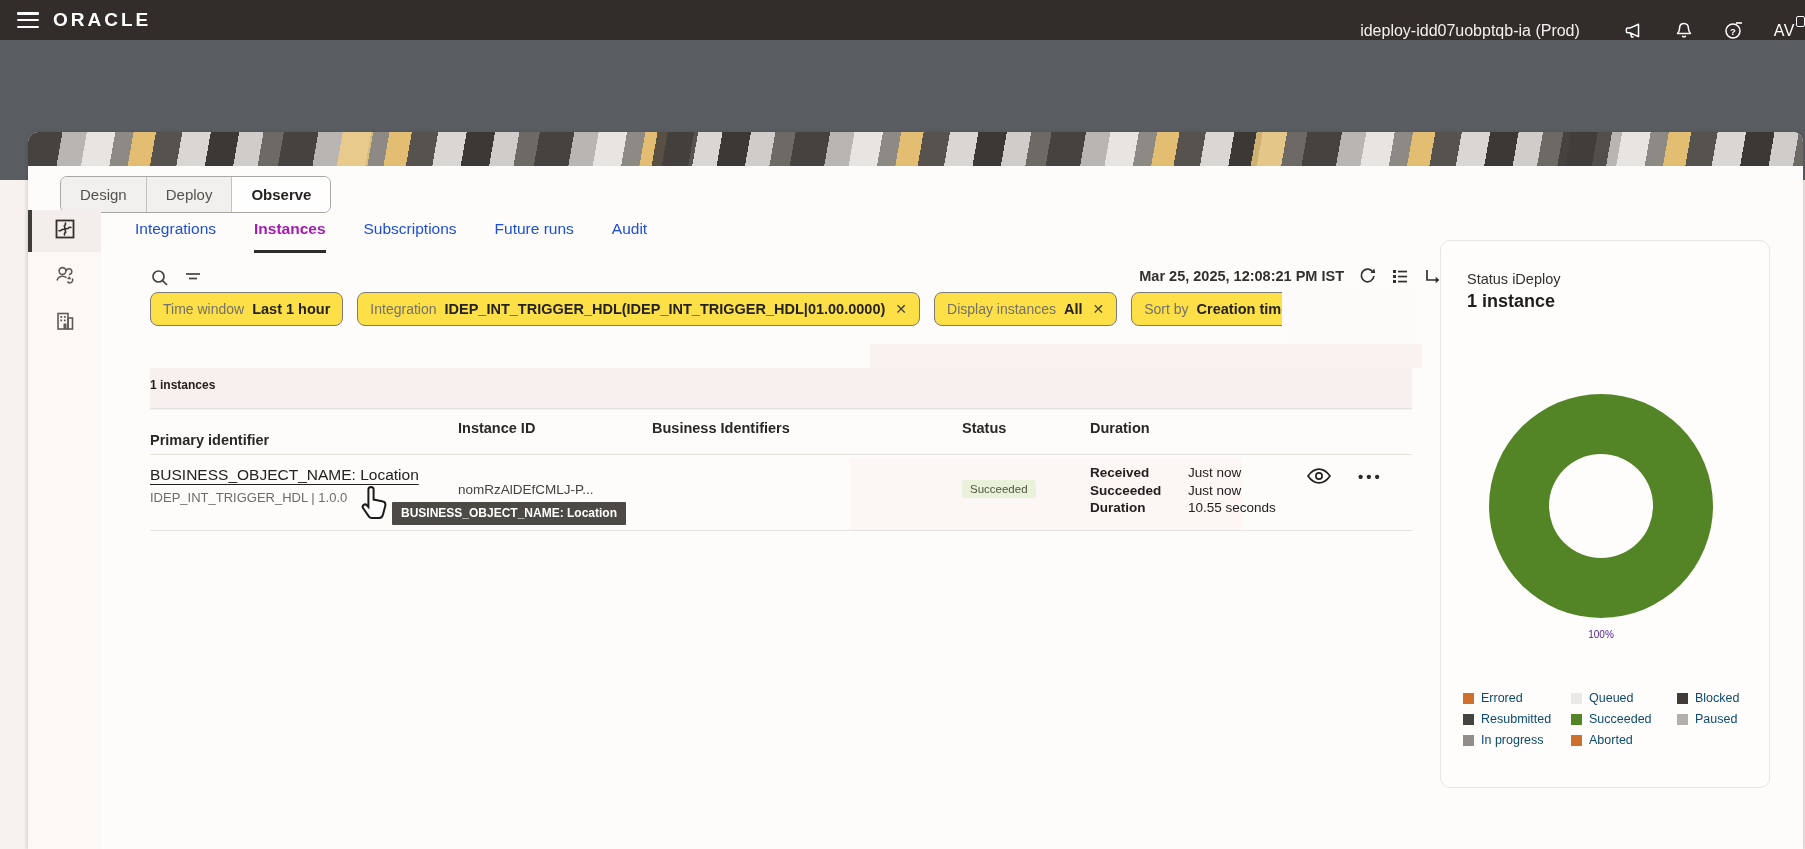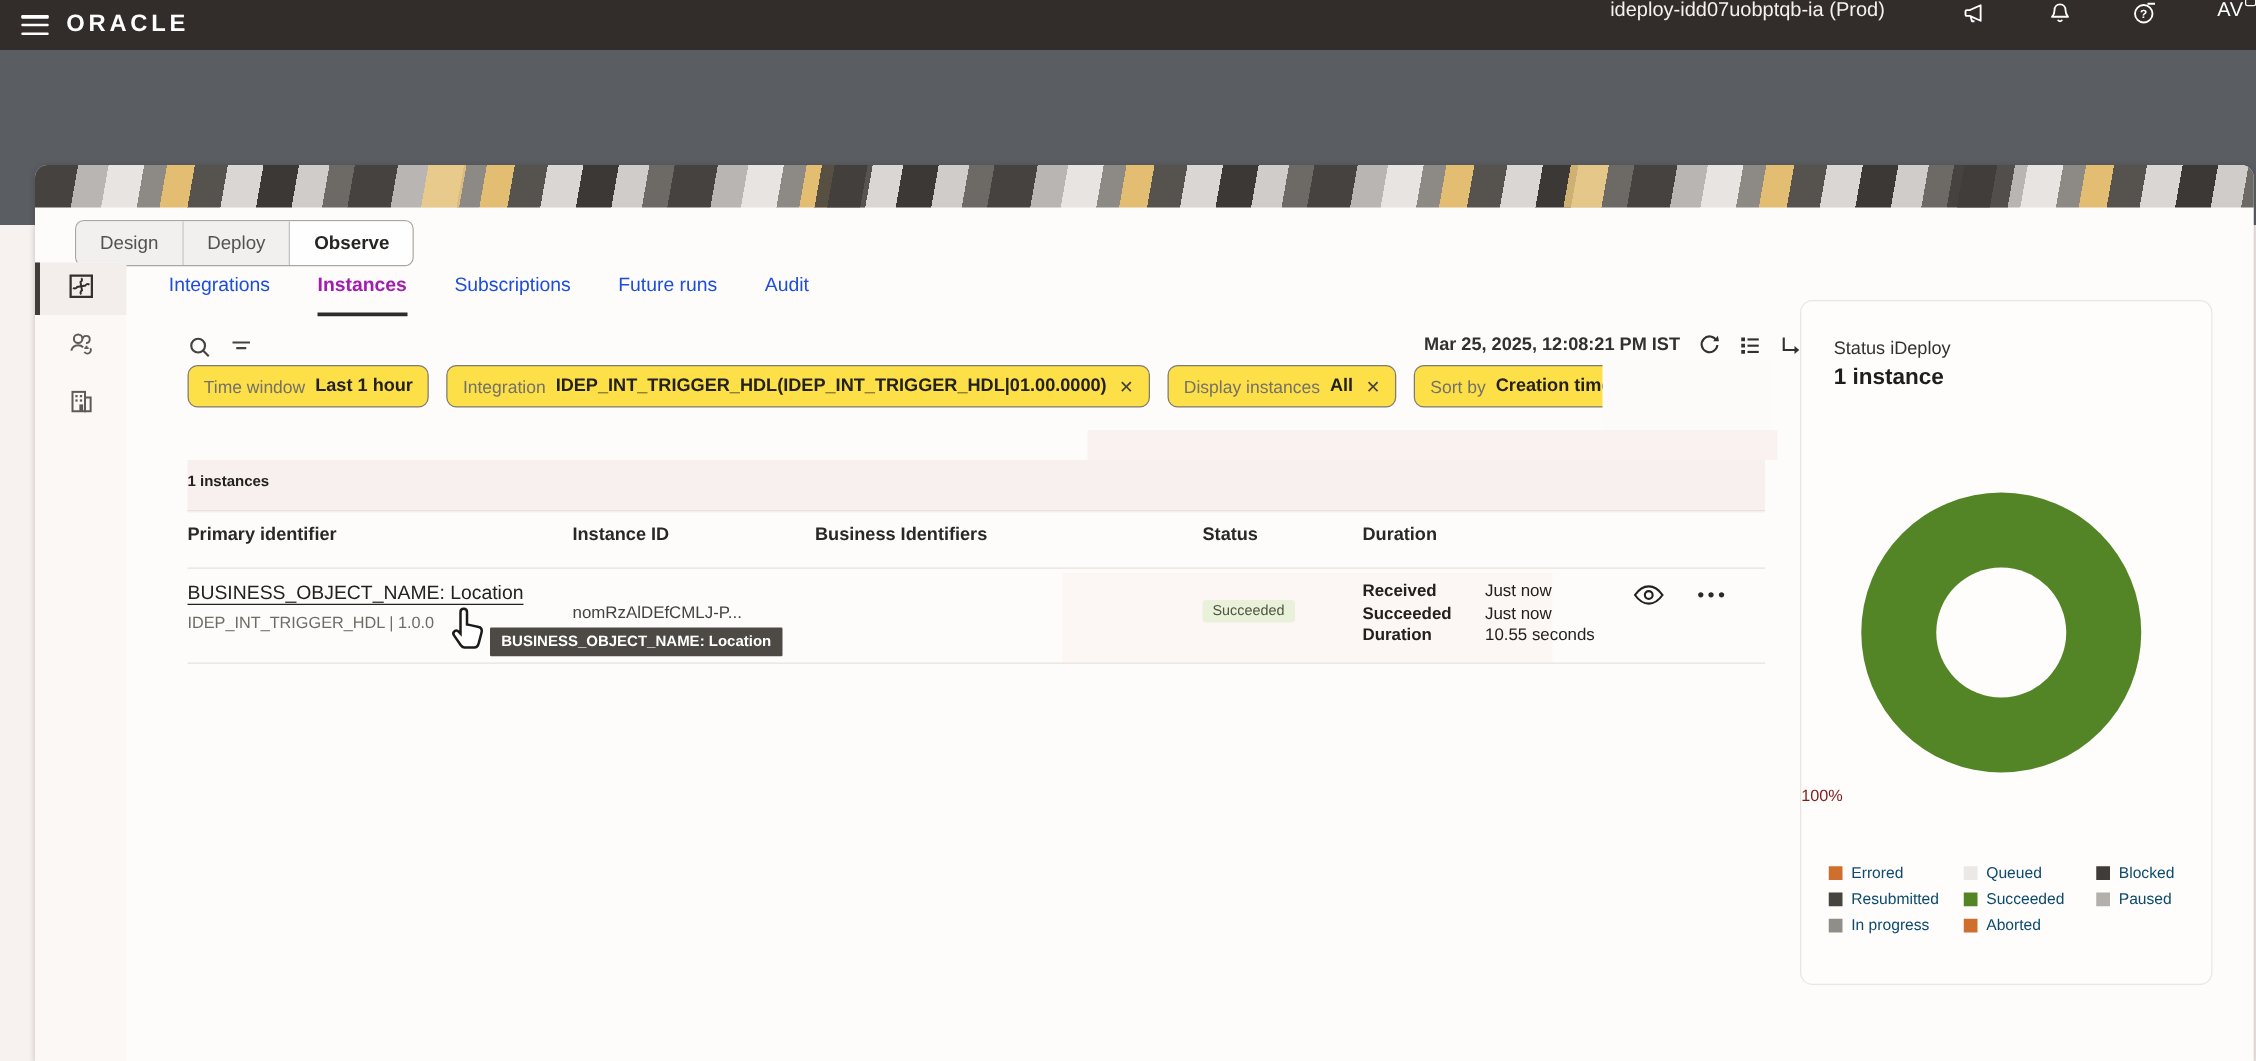--- a/index.html
+++ b/index.html
@@ -4,21 +4,21 @@
 <style>
   * { margin:0; padding:0; box-sizing:border-box; }
   html,body { width:1805px; height:849px; }
   body { font-family:"Liberation Sans", sans-serif; background:#f7f2f0; position:relative; overflow:hidden; }
 
   
   .topbar { position:absolute; left:0; top:0; width:1805px; height:40px; background:#322d2a; display:flex; align-items:center; color:#fff; z-index:30; }
   .hamburger { width:22px; height:16px; margin-left:17px; display:flex; flex-direction:column; justify-content:space-between; cursor:pointer; }
   .hamburger span { display:block; height:2.5px; background:#fff; border-radius:1px; }
   .oracle-logo { margin-left:14px; font-weight:bold; font-size:19px; letter-spacing:3px; color:#fff; font-family:"Liberation Sans",sans-serif; }
-  .topbar-right { position:absolute; right:0; top:0; height:40px; display:flex; align-items:flex-start; gap:48px; padding-right:2px; }
+  .topbar-right { position:absolute; right:0; top:0; height:40px; display:flex; align-items:flex-end; gap:30px; padding-right:2px; }
   .env-title { font-size:16px; color:#f3f1ef; margin-right:14px; white-space:nowrap; }
   .tb-icon { width:20px; height:20px; display:inline-flex; align-items:center; justify-content:center; cursor:pointer; }
   .avatar-txt { font-size:16px; color:#fff; letter-spacing:0.5px; position:relative; padding-right:8px; }
   .avatar-txt .mini-sq { position:absolute; right:-2px; top:-6px; width:9px; height:11px; border:1.5px solid #fff; border-radius:2px; background:#322d2a; }
 
   
   .header-band { position:absolute; left:0; top:40px; width:1805px; height:140px; background:#5a5d61; z-index:1; }
   .back-btn { position:absolute; left:8px; top:50px; width:26px; height:26px; color:#fff; font-size:24px; line-height:24px; cursor:pointer; font-weight:bold; }
   .page-title { position:absolute; left:48px; top:44px; color:#fdfcfb; font-family:"DejaVu Serif","Liberation Serif",serif; font-size:29px; font-weight:bold; letter-spacing:0.5px; }
 
@@ -68,21 +68,21 @@
   .band-b { left:122px; top:236px; width:1262px; height:42px; background:#f8f0ee; }
   .band-c { left:822px; top:326px; width:392px; height:72px; background:#fbf4f2; opacity:.7; }
 
   .count-label { position:absolute; left:122px; top:246px; font-size:12px; font-weight:bold; color:#23211f; }
 
   .rule { position:absolute; left:122px; width:1262px; height:1px; background:#e6e2de; }
   .rule-1 { top:276px; } .rule-2 { top:322px; } .rule-3 { top:398px; }
 
   
   .th { position:absolute; top:288px; font-size:14.5px; font-weight:bold; color:#2a2825; }
-  .col-pi { left:122px; } .col-id { left:430px; } .col-bi { left:624px; } .col-st { left:934px; } .col-du { left:1062px; }
+  .col-pi { left:122px;margin-top:12px; } .col-id { left:430px; } .col-bi { left:624px; } .col-st { left:934px; } .col-du { left:1062px; }
 
   .row-link { position:absolute; left:122px; top:334px; font-size:15.5px; color:#232220; text-decoration:underline; text-underline-offset:4px; cursor:pointer; }
   .row-sub { position:absolute; left:122px; top:358px; font-size:13px; color:#6f6b66; }
   .row-id { position:absolute; left:430px; top:350px; font-size:13.5px; color:#45423e; }
   .status-badge { position:absolute; left:934px; top:348px; background:#e9f1da; color:#4e5540; font-size:11.5px; padding:3px 8px; border-radius:3px; }
   .dur { position:absolute; left:1062px; top:332px; font-size:13.5px; color:#23211f; line-height:17.5px; }
   .dur-grid { display:grid; grid-template-columns:98px auto; }
   .dur-grid b { font-weight:bold; }
   .row-actions { position:absolute; left:1278px; top:334px; display:flex; align-items:center; gap:26px; }
   .dots { font-size:15px; letter-spacing:3px; color:#2c2a27; font-weight:bold; cursor:pointer; }
@@ -90,21 +90,21 @@
   
   .tooltip { position:absolute; left:364px; top:370px; background:#4d4a45; color:#fff; font-size:12px; font-weight:bold; padding:4px 9px 5px; white-space:nowrap; z-index:8; border-radius:1px; }
   .hand-cursor { position:absolute; left:330px; top:352px; z-index:9; }
 
   
   .status-card { position:absolute; left:1440px; top:240px; width:330px; height:548px; background:#fefdfc; border:1px solid #eae5e2; border-radius:10px; z-index:6; }
   .so-title { position:absolute; left:26px; top:30px; font-size:14.5px; color:#33312e; }
   .so-count { position:absolute; left:26px; top:50px; font-size:18px; font-weight:bold; color:#201e1c; }
   .donut { position:absolute; left:48px; top:153px; width:224px; height:224px; border-radius:50%; }
   .donut-hole { position:absolute; left:60px; top:60px; width:104px; height:104px; border-radius:50%; background:#fefdfc; }
-  .donut-pct { position:absolute; left:0; top:388px; width:320px; text-align:left; font-size:13px; color:#7f1d1d; }
+  .donut-pct { position:absolute; left:0; top:388px; width:320px; text-align:center; font-size:10px; color:#4c1d95; }
   .legend { position:absolute; left:22px; top:450px; display:grid; grid-template-columns:108px 106px 88px; row-gap:7px; }
   .lg-item { display:flex; align-items:center; gap:7px; font-size:12.5px; color:#0c4a6e; }
   .lg-sq { width:11px; height:11px; flex:0 0 11px; }
 
   .right-strip { position:absolute; right:0; top:180px; width:33px; bottom:0; background:#f4ece9; }
 </style>
 </head>
 <body>
 
 <div class="topbar">

